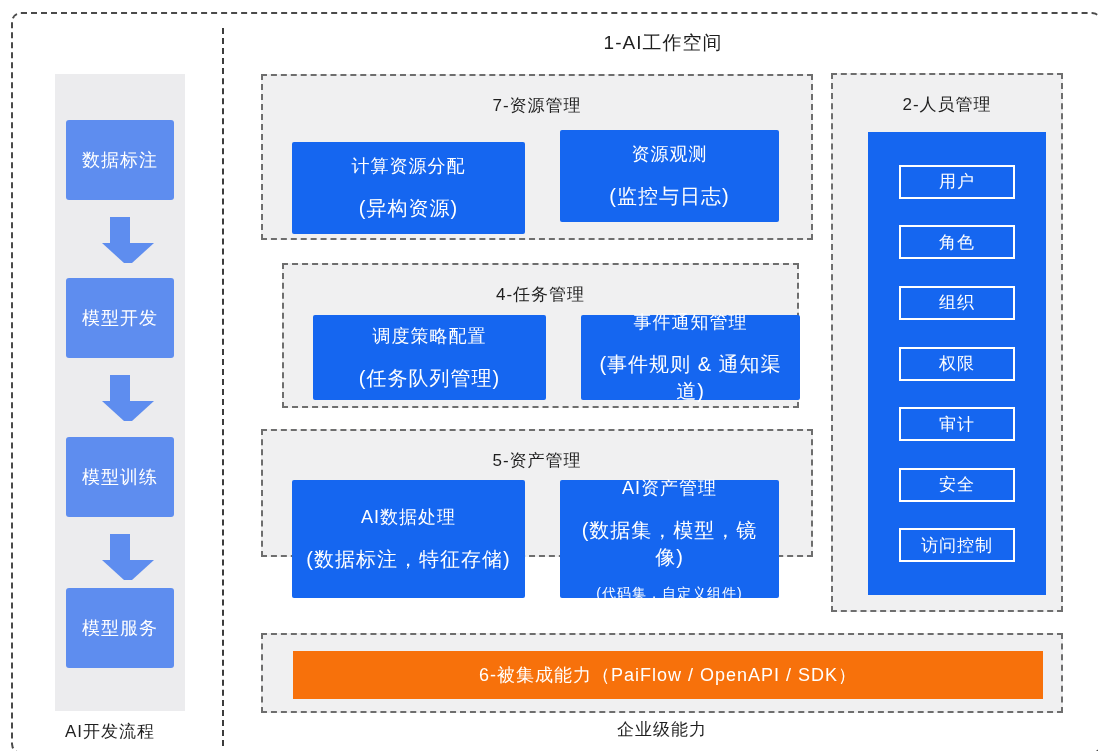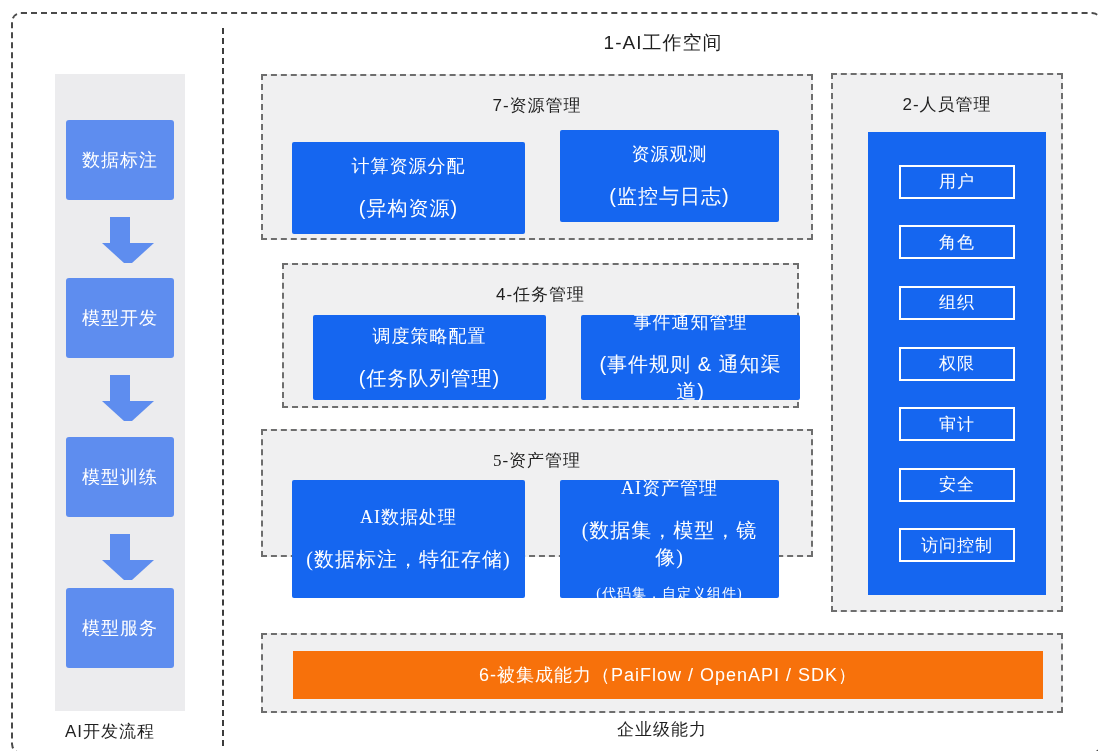--- a/index.html
+++ b/index.html
@@ -99,21 +99,21 @@
     <div class="blue-box" style="left:29px; top:50px; width:233px; height:85px;">
       <div class="bb-title">调度策略配置</div>
       <div class="bb-sub">(任务队列管理)</div>
     </div>
     <div class="blue-box" style="left:297px; top:50px; width:219px; height:85px;">
       <div class="bb-title">事件通知管理</div>
       <div class="bb-sub">(事件规则 &amp; 通知渠道)</div>
     </div>
   </div>
 
-  <div class="section" style="left:253px; top:421px; width:552px; height:128px;font-family:Liberation Serif, serif;">
+  <div class="section" style="left:253px; top:421px; width:552px; height:128px;">
     <div class="section-title">5-资产管理</div>
     <div class="blue-box" style="left:29px; top:49px; width:233px; height:118px;">
       <div class="bb-title">AI数据处理</div>
       <div class="bb-sub">(数据标注，特征存储)</div>
     </div>
     <div class="blue-box" style="left:297px; top:49px; width:219px; height:118px;">
       <div class="bb-title">AI资产管理</div>
       <div class="bb-sub">(数据集，模型，镜像)</div>
       <div class="bb-sub2">(代码集，自定义组件)</div>
     </div>

